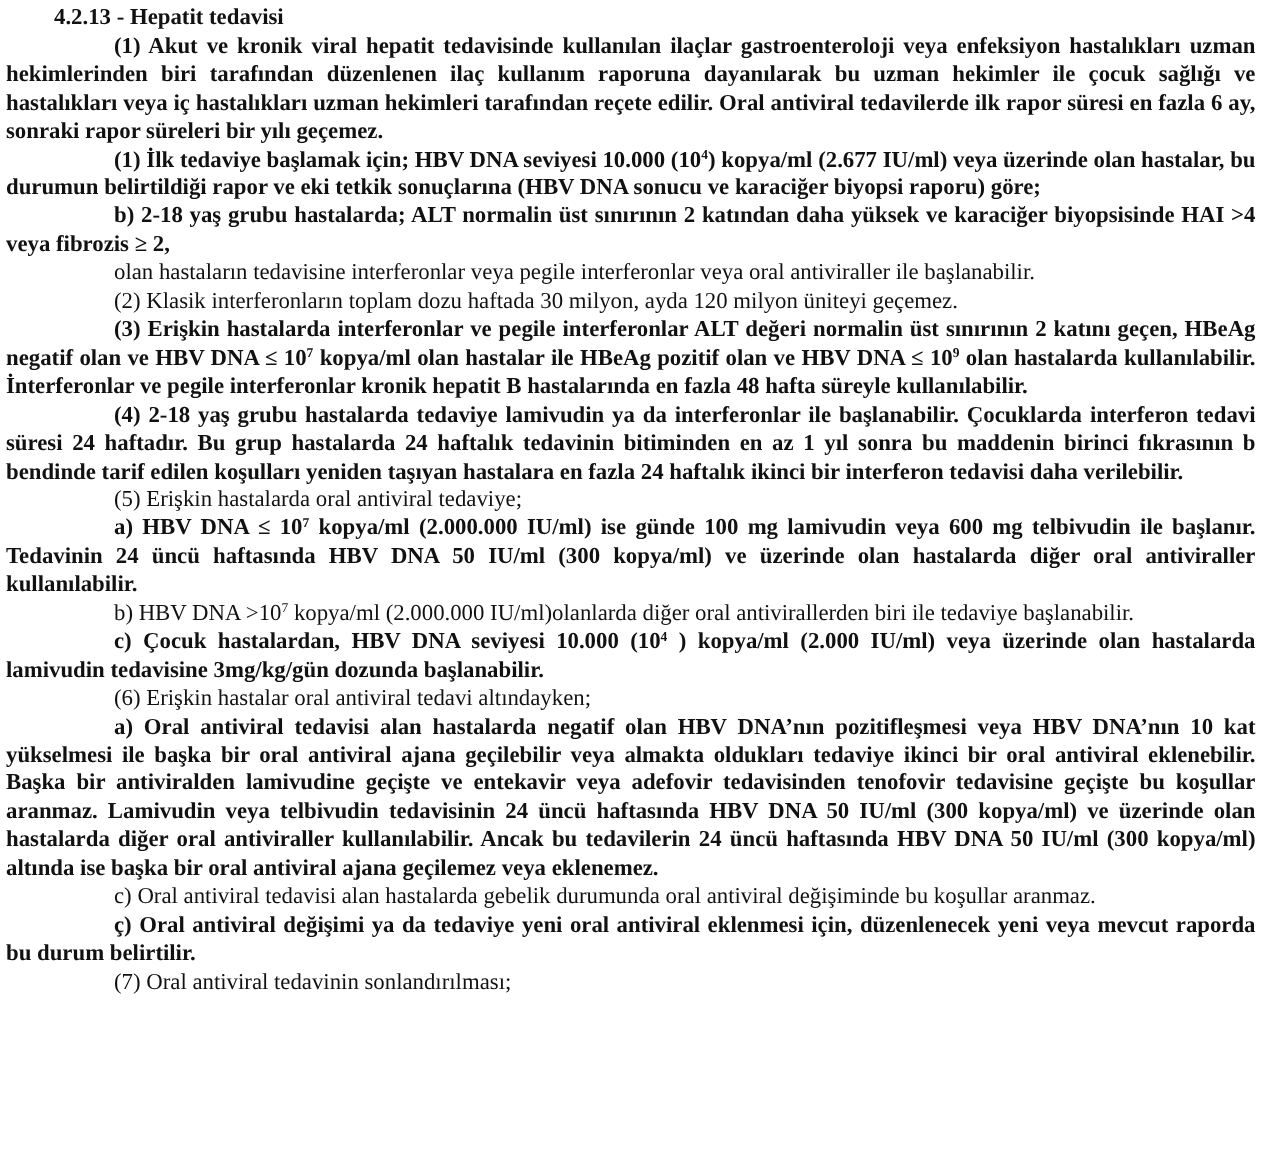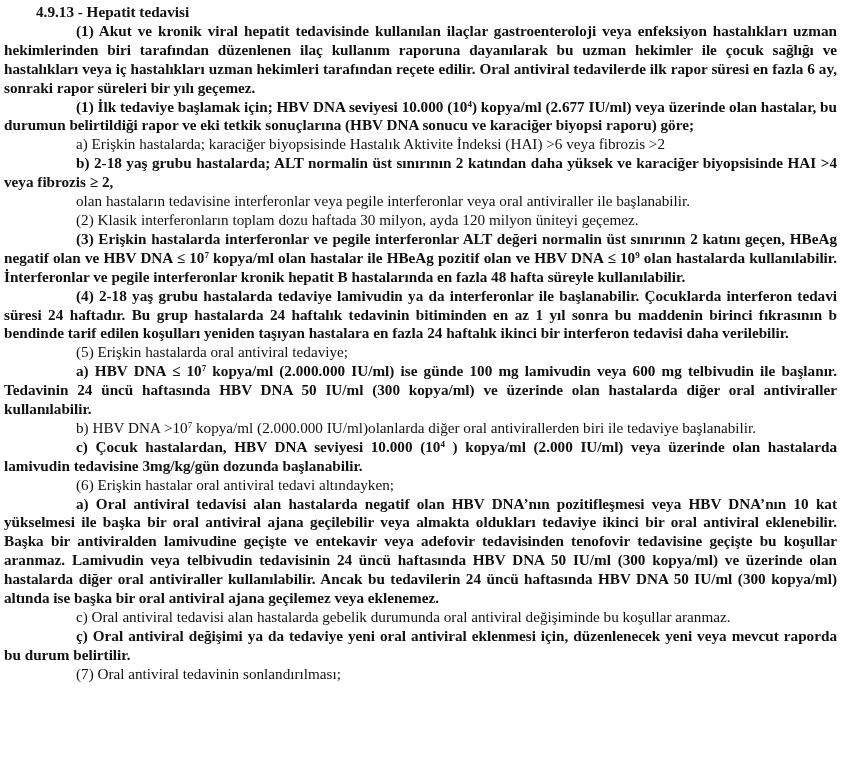--- a/index.html
+++ b/index.html
@@ -14,25 +14,24 @@
   .h { font-weight: bold; padding-left: 32px; margin: 0; }
   p { margin: 0; text-align: justify; text-align-last: left; }
   .i1 { text-indent: 72px; font-weight: bold; }
   .blk { padding-left: 72px; }
   sup { font-size: 9px; line-height: 0; vertical-align: 5px; }
 </style>
 </head>
 <body>
 
 <div class="page">
-  <p class="h">4.9.13 - Hepatit tedavisi</p>
+  <p class="h">4.2.13 - Hepatit tedavisi</p>
   <p class="i1">(1) Akut ve kronik viral hepatit tedavisinde kullanılan ilaçlar gastroenteroloji veya enfeksiyon hastalıkları uzman hekimlerinden biri tarafından düzenlenen ilaç kullanım raporuna dayanılarak bu uzman hekimler ile çocuk sağlığı ve hastalıkları veya iç hastalıkları uzman hekimleri tarafından reçete edilir. Oral antiviral tedavilerde ilk rapor süresi en fazla 6 ay, sonraki rapor süreleri bir yılı geçemez.</p>
 
   <p class="i1"><span>(1) İlk tedaviye başlamak için; HBV DNA seviyesi 10.000 (10</span><sup>4</sup><span>) kopya/ml (2.677 IU/ml) veya üzerinde olan hastalar, bu durumun belirtildiği rapor ve eki tetkik sonuçlarına (HBV DNA sonucu ve karaciğer biyopsi raporu) göre;</span></p>
-  <p class="blk">a) Erişkin hastalarda; karaciğer biyopsisinde Hastalık Aktivite İndeksi (HAI) &gt;6 veya fibrozis &gt;2</p>
   <p class="i1">b) 2-18 yaş grubu hastalarda; ALT normalin üst sınırının 2 katından daha yüksek ve karaciğer biyopsisinde HAI &gt;4 veya fibrozis ≥ 2,</p>
   <p class="blk">olan hastaların tedavisine interferonlar veya pegile interferonlar veya oral antiviraller ile başlanabilir.</p>
   <p class="blk">(2) Klasik interferonların toplam dozu haftada 30 milyon, ayda 120 milyon üniteyi geçemez.</p>
   <p class="i1"><span>(3) Erişkin hastalarda interferonlar ve pegile interferonlar ALT değeri normalin üst sınırının 2 katını geçen, HBeAg negatif olan ve HBV DNA ≤ 10</span><sup>7</sup><span> kopya/ml olan hastalar ile HBeAg pozitif olan ve HBV DNA ≤ 10</span><sup>9</sup><span> olan hastalarda kullanılabilir. İnterferonlar ve pegile interferonlar kronik hepatit B hastalarında en fazla 48 hafta süreyle kullanılabilir.</span></p>
   <p class="i1">(4) 2-18 yaş grubu hastalarda tedaviye lamivudin ya da interferonlar ile başlanabilir. Çocuklarda interferon tedavi süresi 24 haftadır. Bu grup hastalarda 24 haftalık tedavinin bitiminden en az 1 yıl sonra bu maddenin birinci fıkrasının b bendinde tarif edilen koşulları yeniden taşıyan hastalara en fazla 24 haftalık ikinci bir interferon tedavisi daha verilebilir.</p>
   <p class="blk">(5) Erişkin hastalarda oral antiviral tedaviye;</p>
   <p class="i1"><span>a) HBV DNA ≤ 10</span><sup>7</sup><span> kopya/ml (2.000.000 IU/ml) ise günde 100 mg lamivudin veya 600 mg telbivudin ile başlanır. Tedavinin 24 üncü haftasında HBV DNA 50 IU/ml (300 kopya/ml) ve üzerinde olan hastalarda diğer oral antiviraller kullanılabilir.</span></p>
   <p class="blk"><span>b) HBV DNA &gt;10</span><sup>7</sup><span> kopya/ml (2.000.000 IU/ml)olanlarda diğer oral antivirallerden biri ile tedaviye başlanabilir.</span></p>
   <p class="i1"><span>c) Çocuk hastalardan, HBV DNA seviyesi 10.000 (10</span><sup>4</sup><span> ) kopya/ml (2.000 IU/ml) veya üzerinde olan hastalarda lamivudin tedavisine 3mg/kg/gün dozunda başlanabilir.</span></p>
   <p class="blk">(6) Erişkin hastalar oral antiviral tedavi altındayken;</p>

